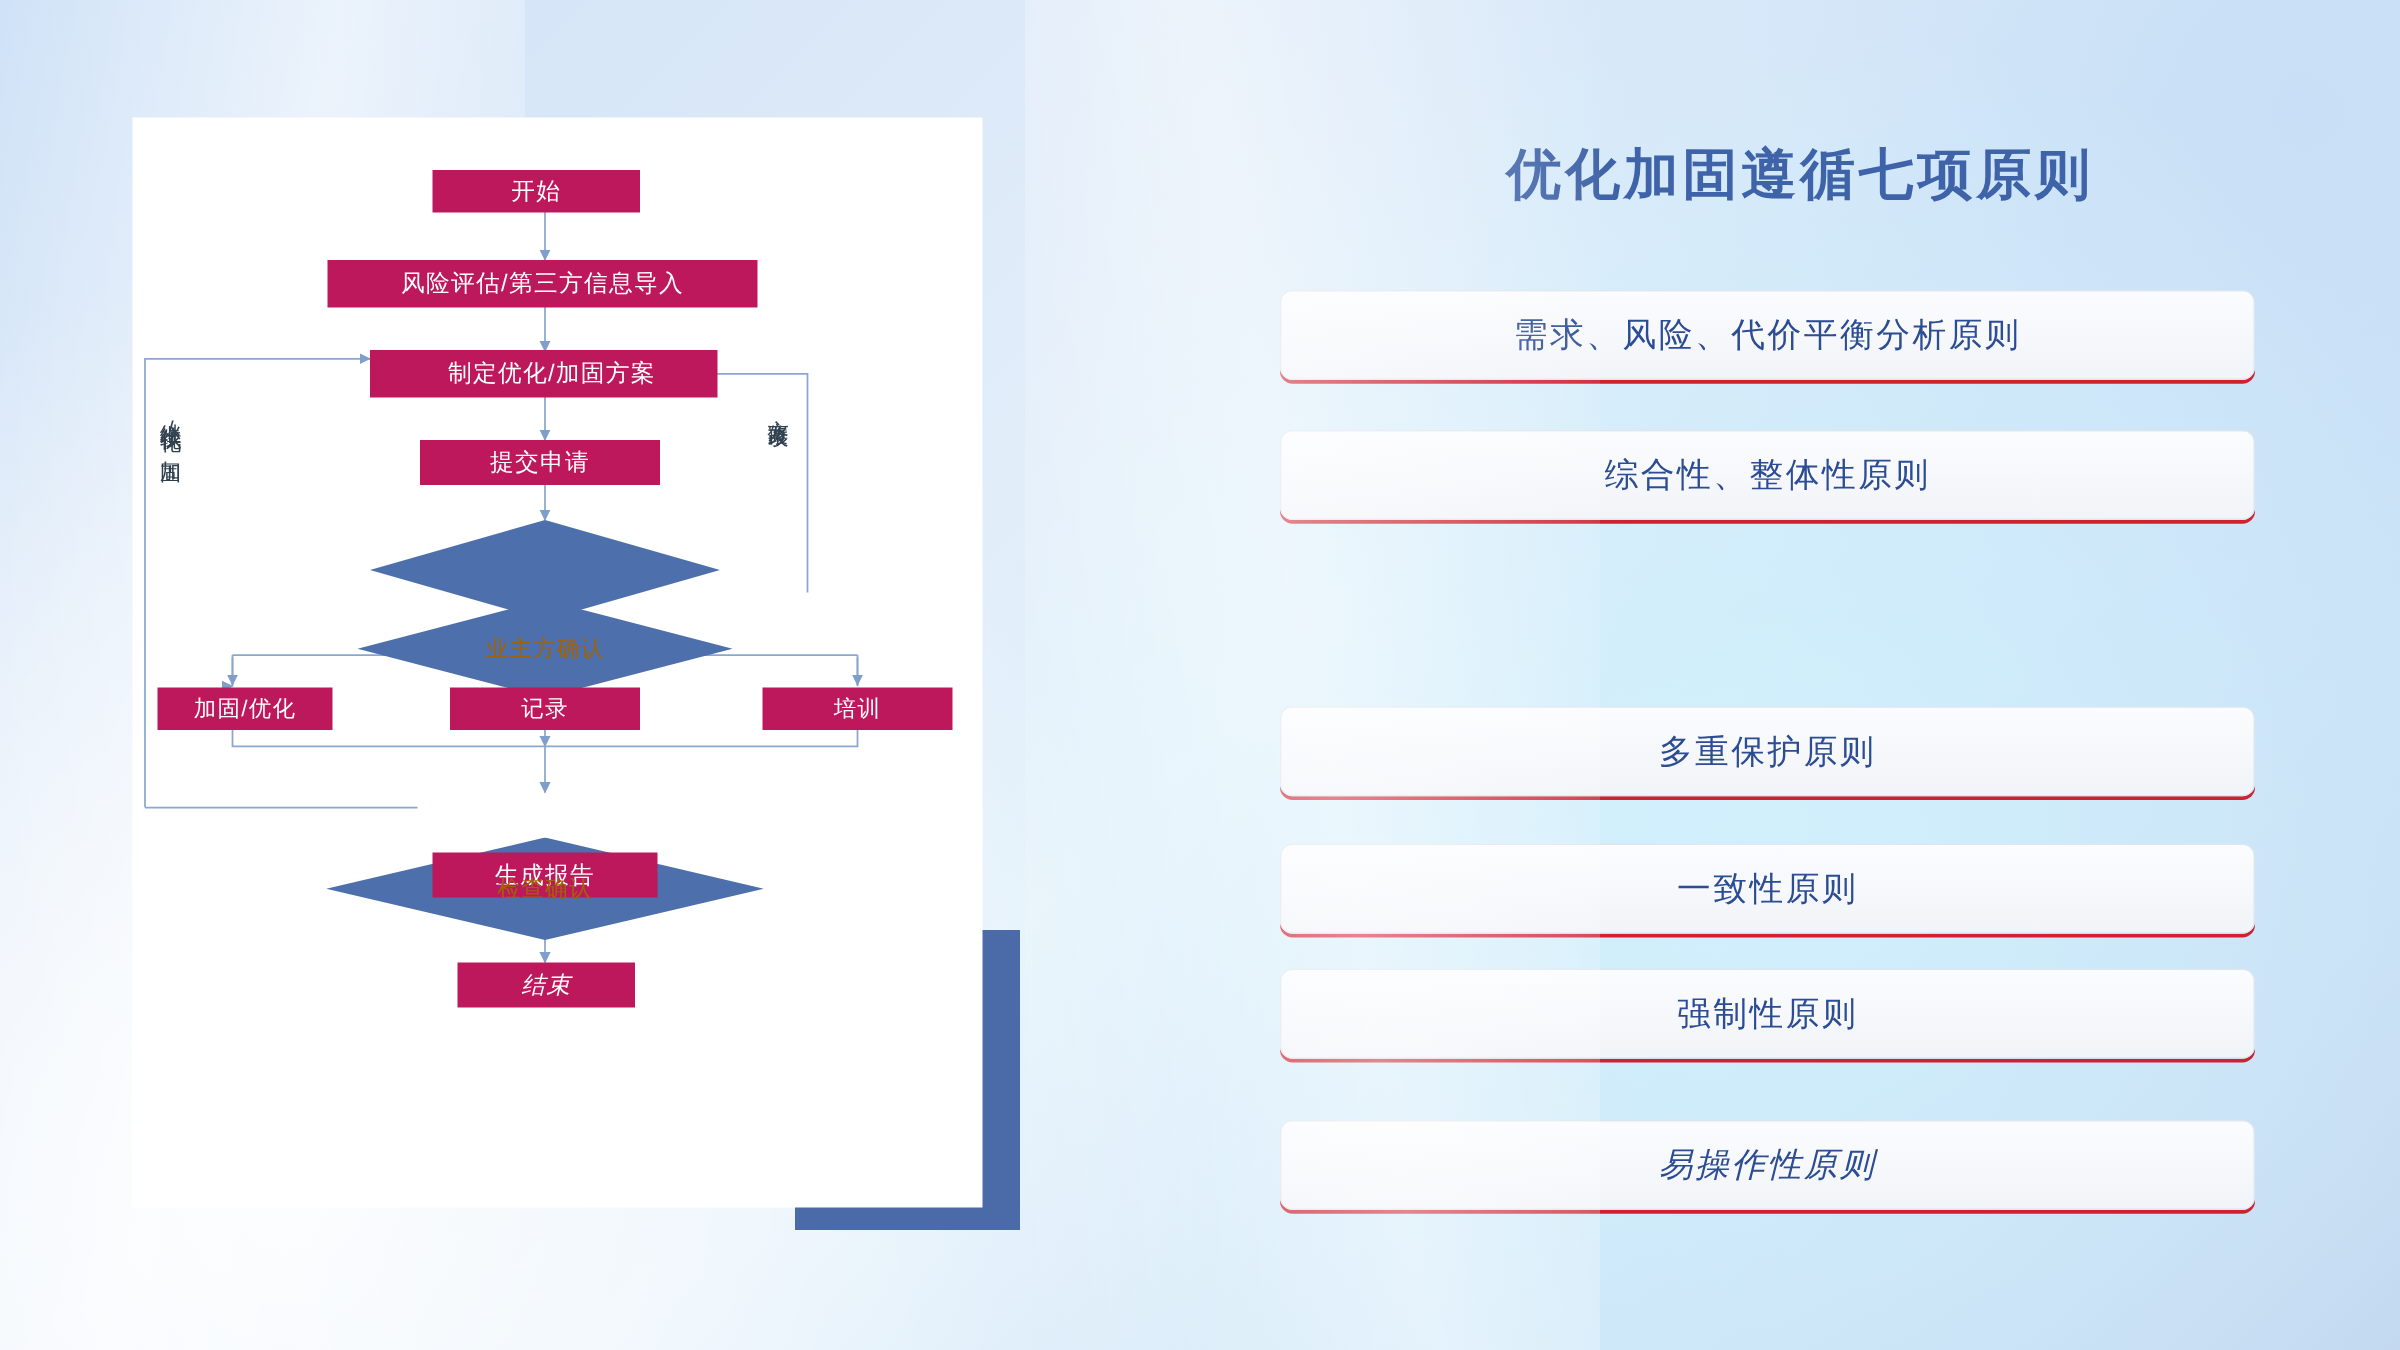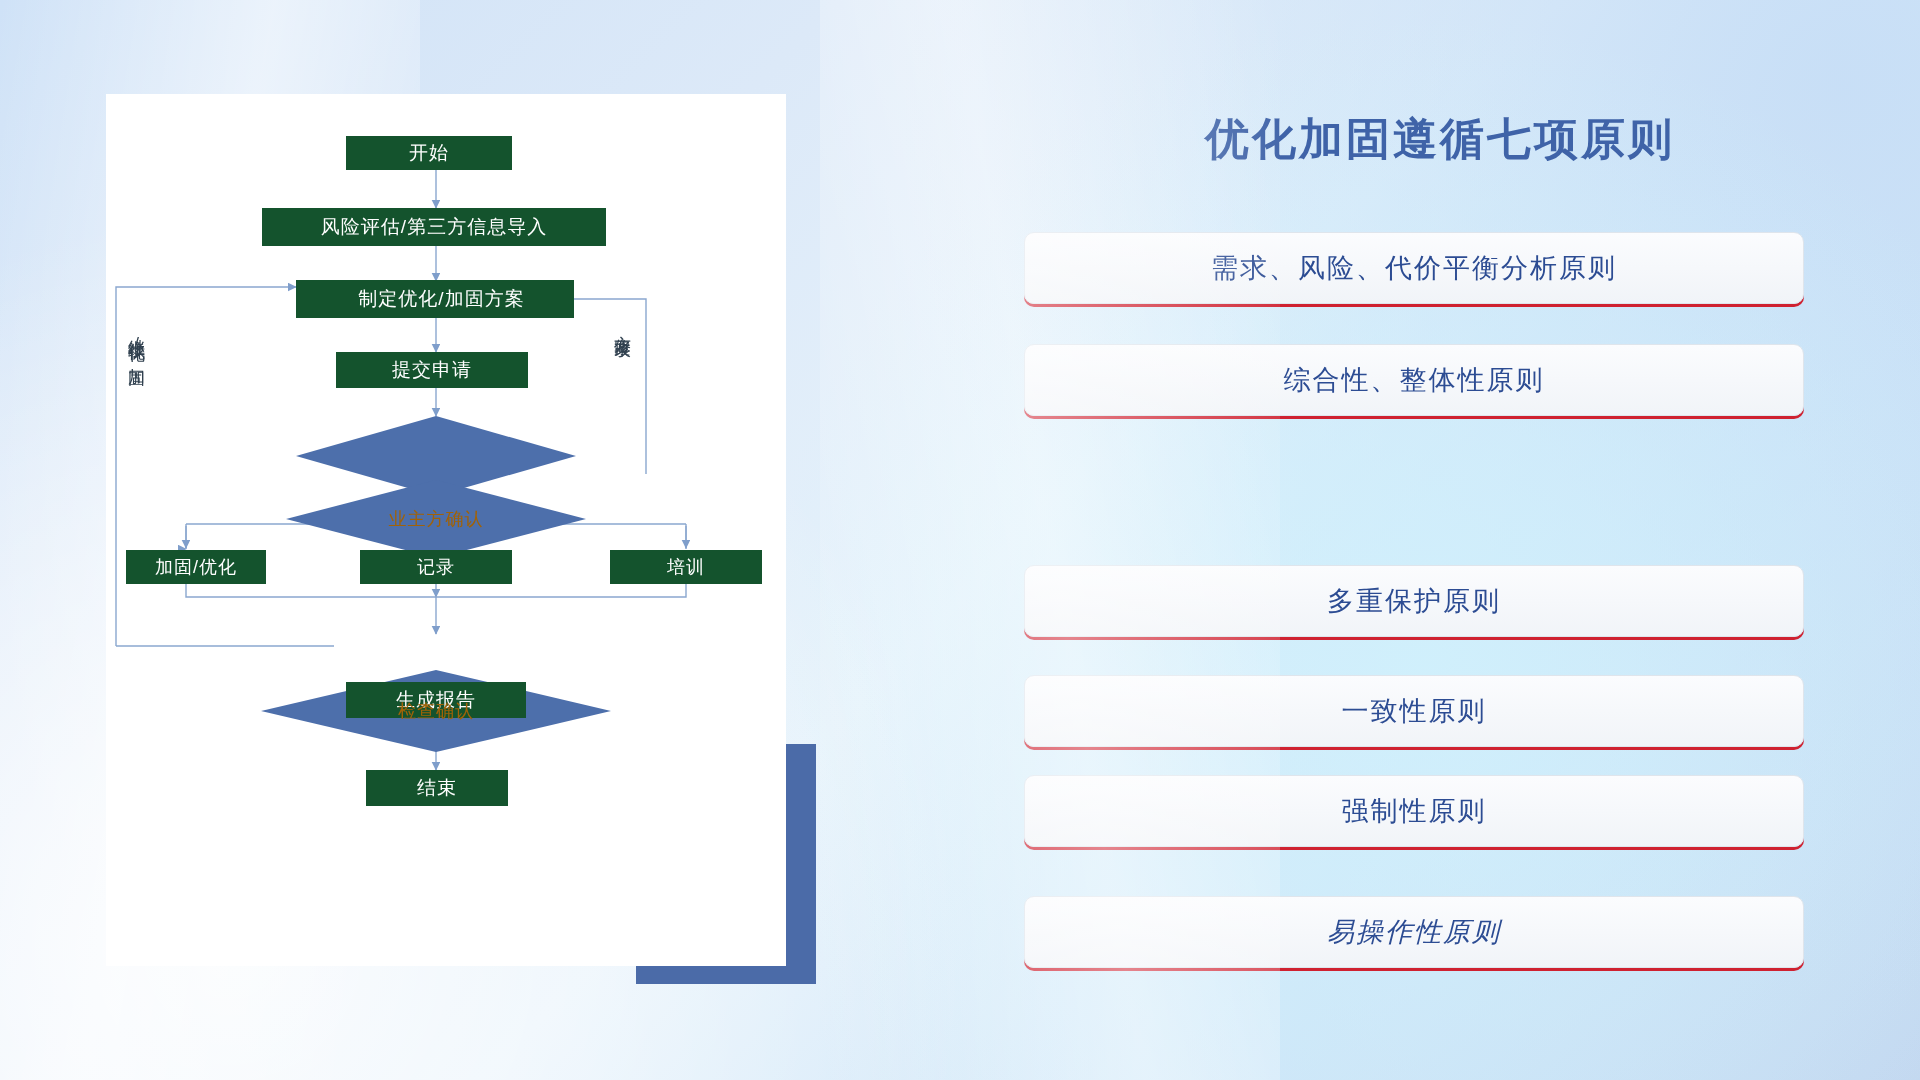--- a/index.html
+++ b/index.html
@@ -56,21 +56,21 @@
     width: 680px;
     height: 872px;
     background: #ffffff;
     z-index: 2;
   }
 
   .flow-svg { position: absolute; left: 0; top: 0; }
 
   .node {
     position: absolute;
-    background: #14532d;
+    background: #be185d;
     color: #ffffff;
     font-size: 19px;
     display: flex;
     align-items: center;
     justify-content: center;
     letter-spacing: 1px;
     box-sizing: border-box;
     z-index: 3;
   }
   .node.small { font-size: 18px; }
@@ -214,21 +214,21 @@
     <div class="node" style="left:230px;top:258px;width:192px;height:36px;">提交申请</div>
 
     <div class="node small" style="left:20px;top:456px;width:140px;height:34px;">加固/优化</div>
 
     <div class="node small" style="left:254px;top:456px;width:152px;height:34px;">记录</div>
 
     <div class="node small" style="left:504px;top:456px;width:152px;height:34px;">培训</div>
 
     <div class="node" style="left:240px;top:588px;width:180px;height:36px;">生成报告</div>
 
-    <div class="node" style="left:260px;top:676px;width:142px;height:36px;">结束</div>
+    <div class="node" style="left:260px;top:676px;width:142px;height:36px;font-style:italic;">结束</div>
 
     <div class="side-label" style="left:20px;top:232px;height:150px;">继续优化/加固</div>
 
     <div class="side-label" style="left:506px;top:228px;height:112px;">方案修改</div>
 
   </div>
 
   <div class="right-title">优化加固遵循七项原则</div>
 
   <div class="principle" style="top:232px;">需求、风险、代价平衡分析原则</div>

